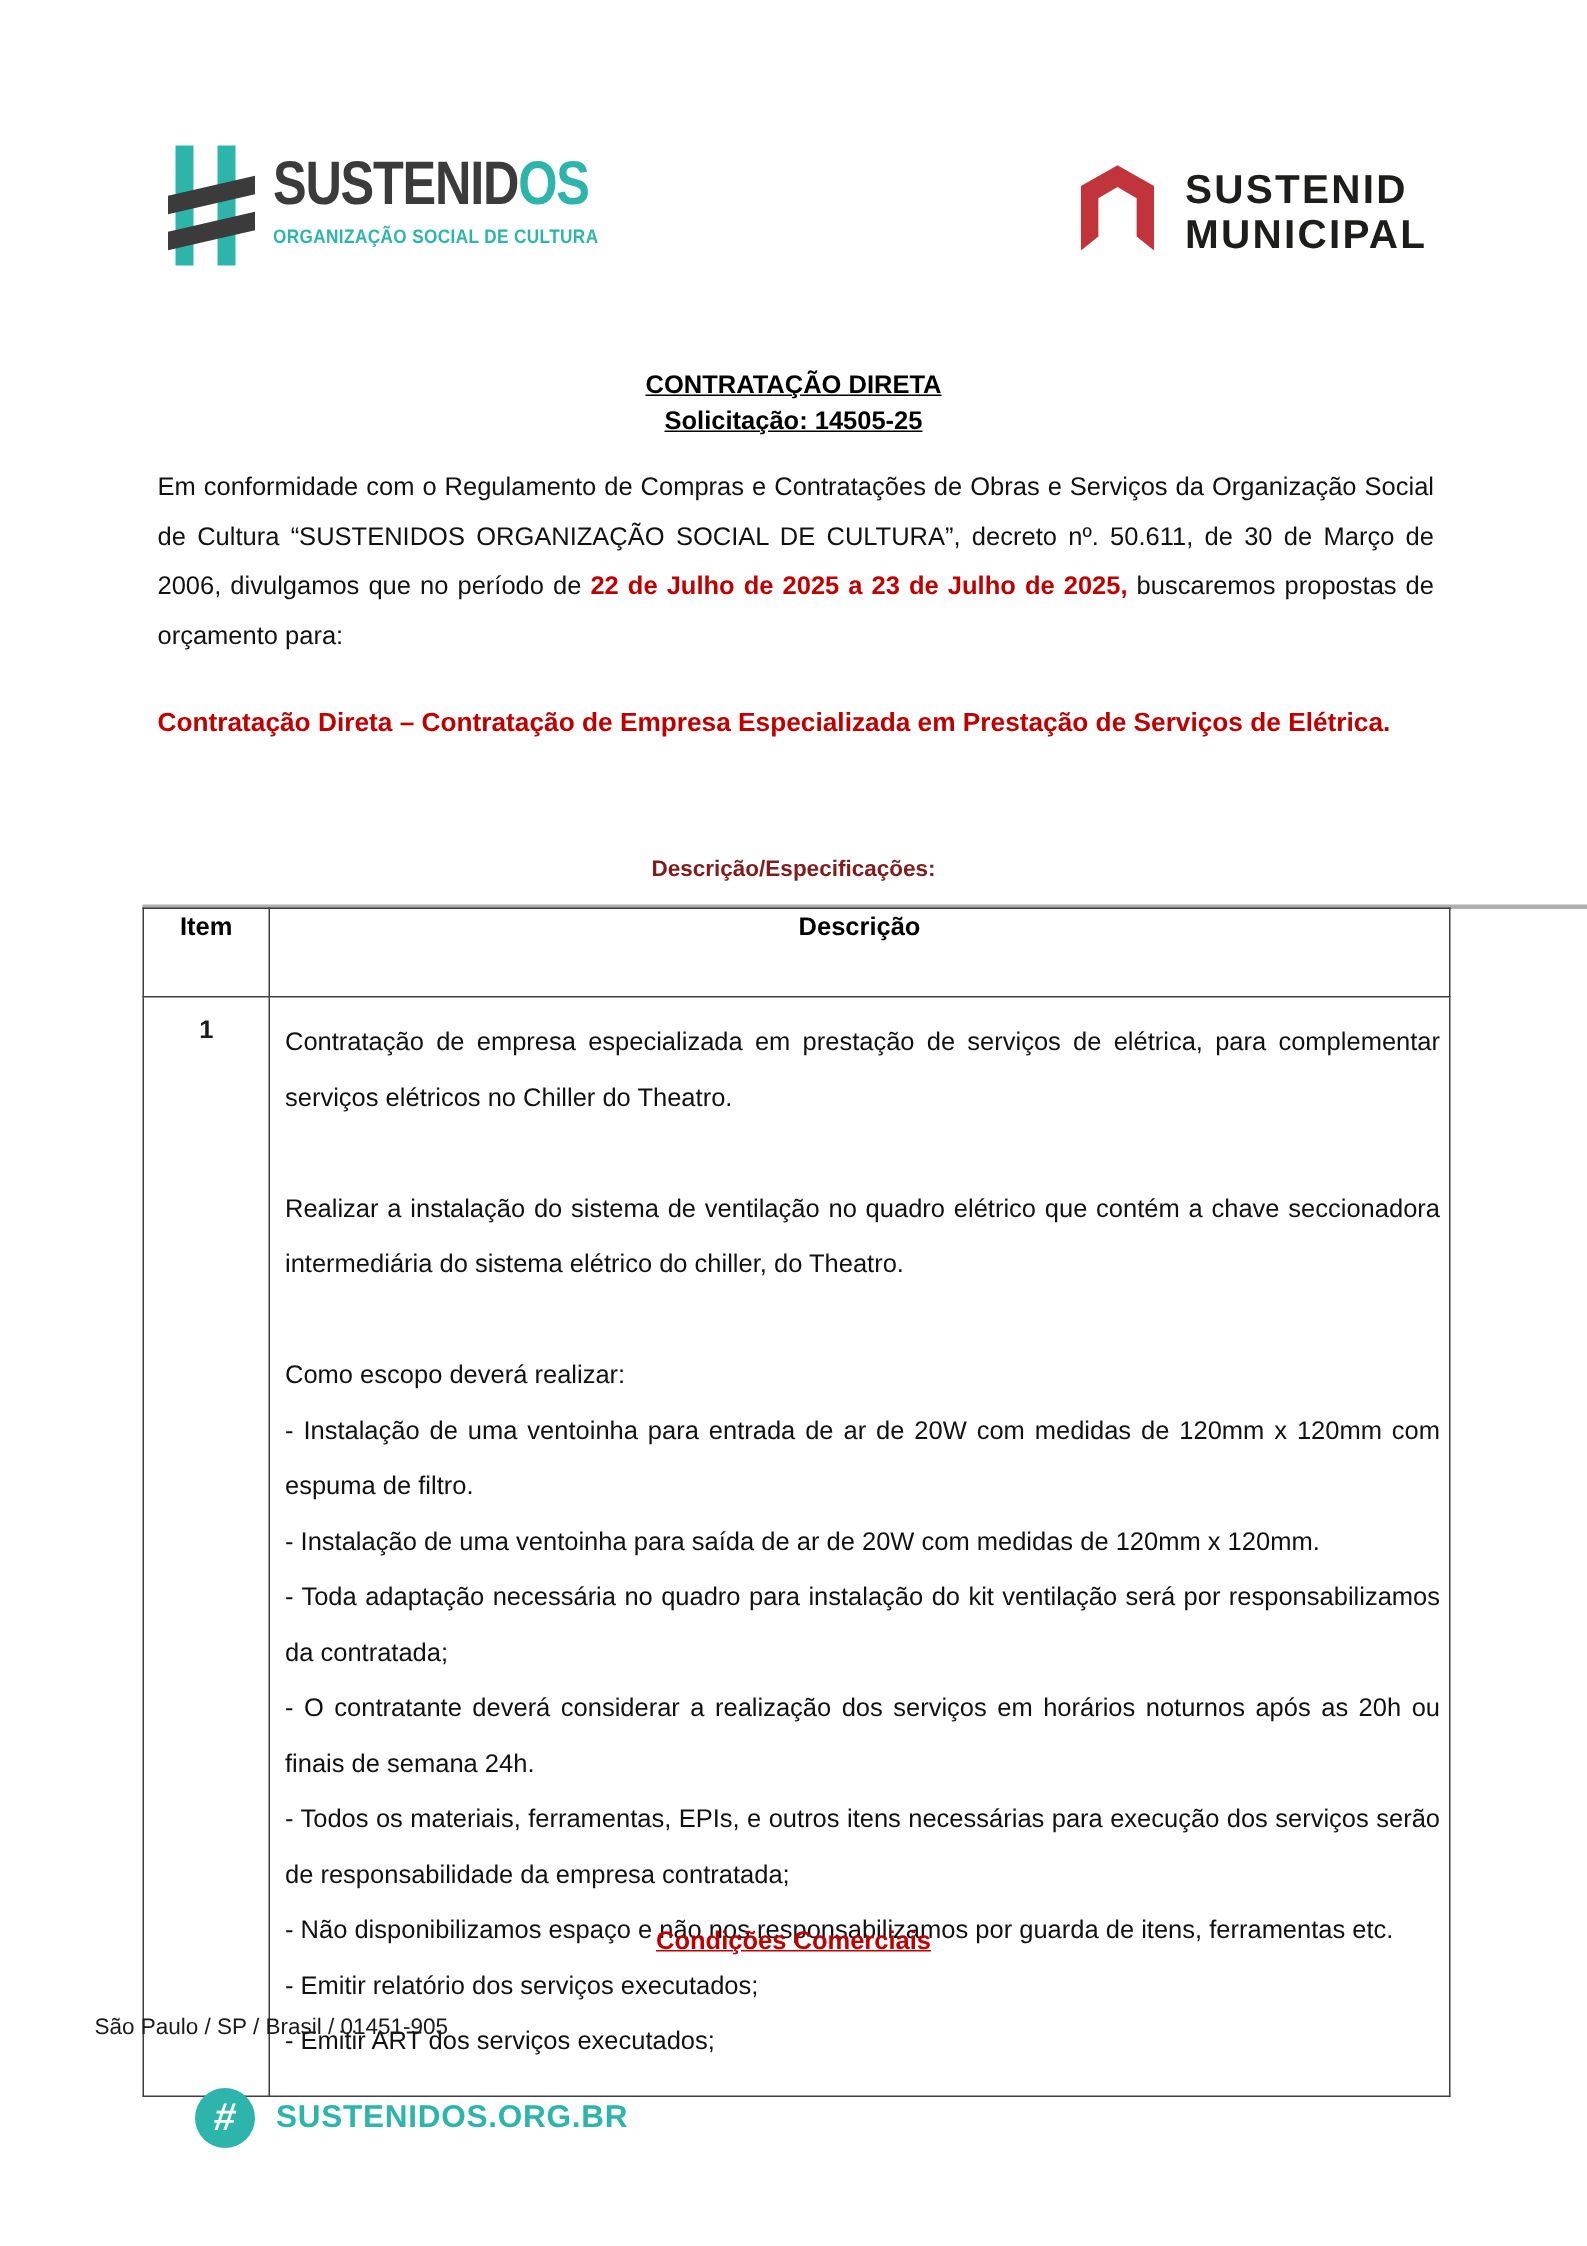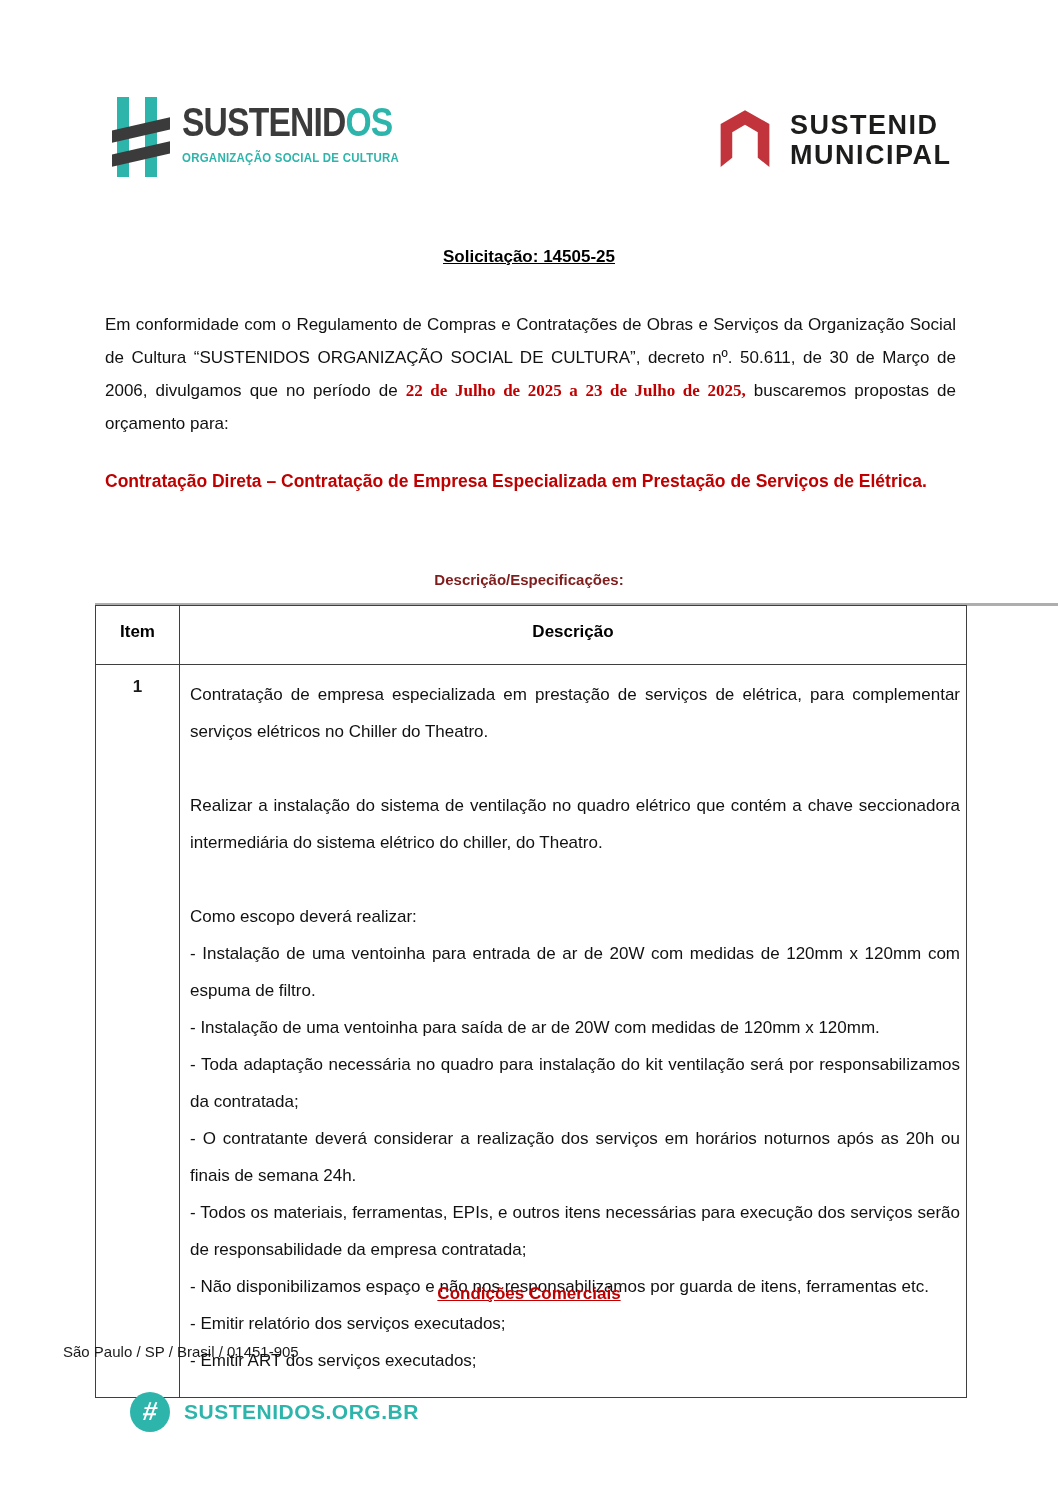--- a/index.html
+++ b/index.html
@@ -33,38 +33,38 @@
     color:#1d1d1b; letter-spacing:1.5px; }
 
   
   .title-block { position:absolute; left:0; top:245px; width:100%; text-align:center;
     font-size:17px; font-weight:bold; line-height:24px; color:#000; }
   .title-block .u { text-decoration:underline; }
 
   
   .intro { position:absolute; left:105px; top:308px; width:851px;
     font-size:17px; line-height:33px; text-align:justify; color:#111; }
-  .intro .highlight { color:#c00000; font-weight:bold;font-family:Liberation Serif, serif; }
+  .intro .highlight { color:#c00000; font-weight:bold; }
 
   
   .subject { position:absolute; left:105px; top:463px; width:851px; text-align:left;
     font-size:17.5px; font-weight:bold; line-height:36px; color:#c00000; }
 
   
   .spec-heading { position:absolute; left:0; top:571px; width:100%; text-align:center;
     font-size:15px; font-weight:bold; color:#7f1d1d; }
 
   
   .table-top-rule { position:absolute; left:95px; right:0; top:603px; height:3px; background:#aeaeae; }
   .spec-table-wrap { position:absolute; left:95px; top:605px; width:872px; }
   table.spec { border-collapse:collapse; width:100%; table-layout:fixed; }
   table.spec th, table.spec td { border:1px solid #3f3f3f; vertical-align:top; }
   table.spec th {
     font-size:17px; font-weight:bold; color:#000;
-    height:59px; padding-top:16px; text-align:center;
+    height:59px; padding-top:2px; text-align:center;
   }
   col.c-item { width:84px; }
   td.item-cell { text-align:center; font-size:17px; font-weight:bold; padding-top:12px; }
   td.desc-cell { padding:11px 6px 18px 10px; font-size:17px; line-height:37px;
     text-align:justify; color:#111; }
   .desc-line { min-height:37px; }
 
   
   .commercial { position:absolute; left:0; top:1284px; width:100%; text-align:center;
     font-size:17px; font-weight:bold; color:#c00000; text-decoration:underline; }
@@ -106,20 +106,21 @@
         <path d="M8,104 L8,30 L50,6 L92,30 L92,104 L72,88 L72,44 L50,31 L28,44 L28,88 Z" fill="#c2343c"></path>
       </svg>
     </span>
     <div class="theatro-text">
       <div>SUSTENID</div>
       <div>MUNICIPAL</div>
     </div>
   </div>
 
   <div class="title-block">
+    <div class="u">CONTRATAÇÃO DIRETA</div>
     <div class="u">Solicitação: 14505-25</div>
   </div>
 
   <p class="intro"><span>Em conformidade com o Regulamento de Compras e Contratações de Obras e Serviços da Organização Social de Cultura “SUSTENIDOS ORGANIZAÇÃO SOCIAL DE CULTURA”, decreto nº. 50.611, de 30 de Março de 2006, divulgamos que no período de </span><span class="highlight">22 de Julho de 2025 a 23 de Julho de 2025,</span><span> buscaremos propostas de orçamento para:</span></p>
 
   <div class="subject">Contratação Direta – Contratação de Empresa Especializada em Prestação de Serviços de Elétrica.</div>
 
   <div class="spec-heading">Descrição/Especificações:</div>
 
   <div class="table-top-rule"></div>

